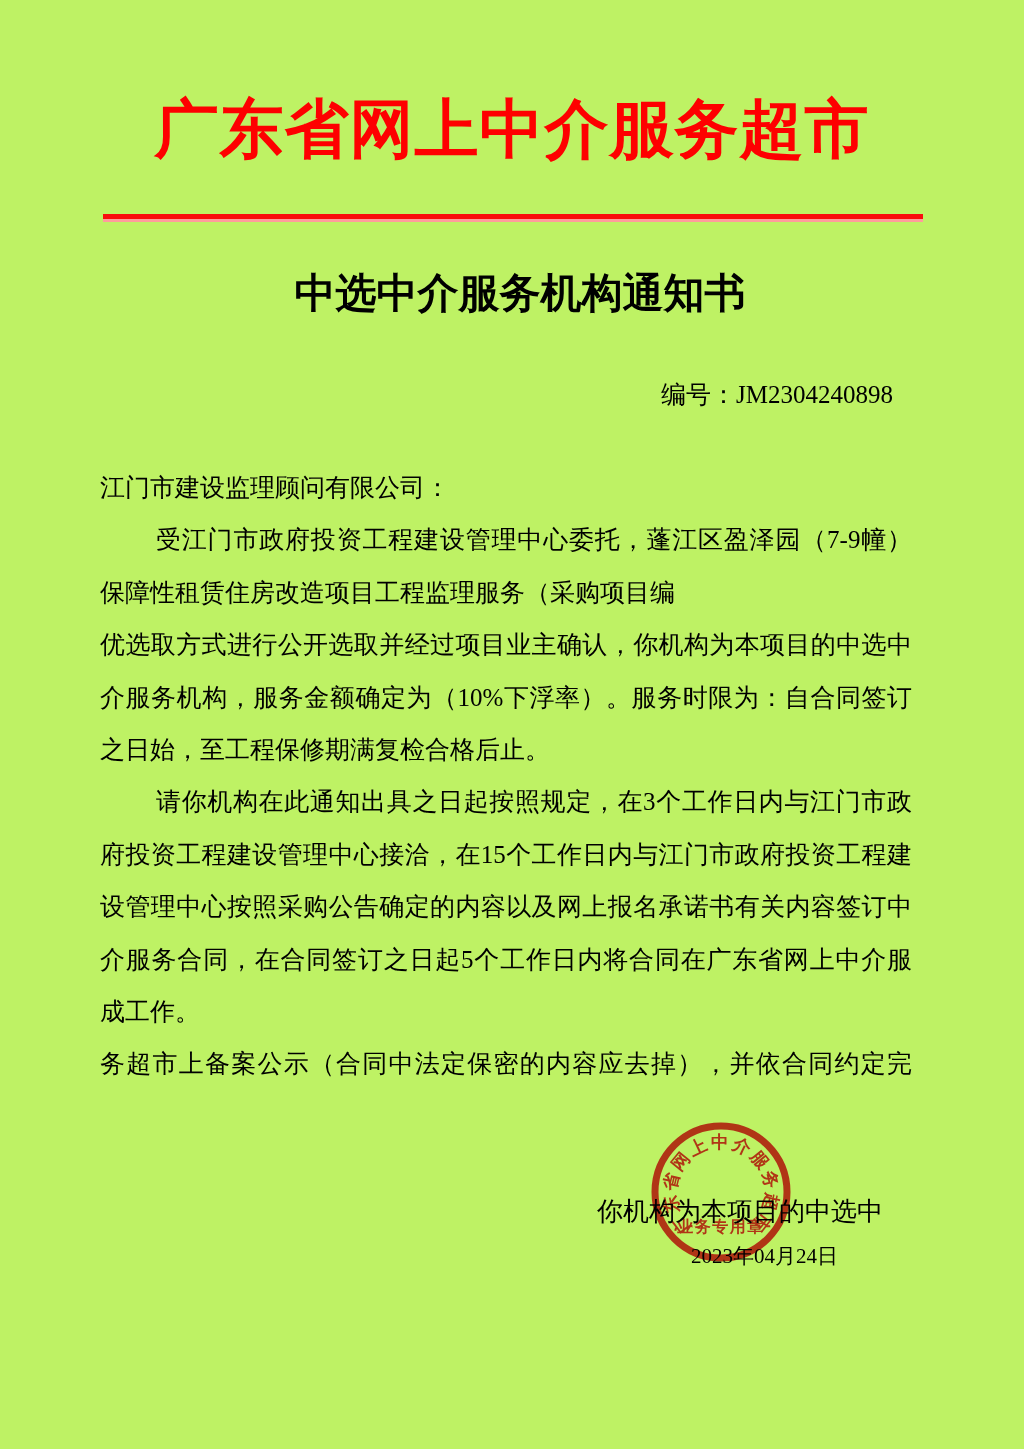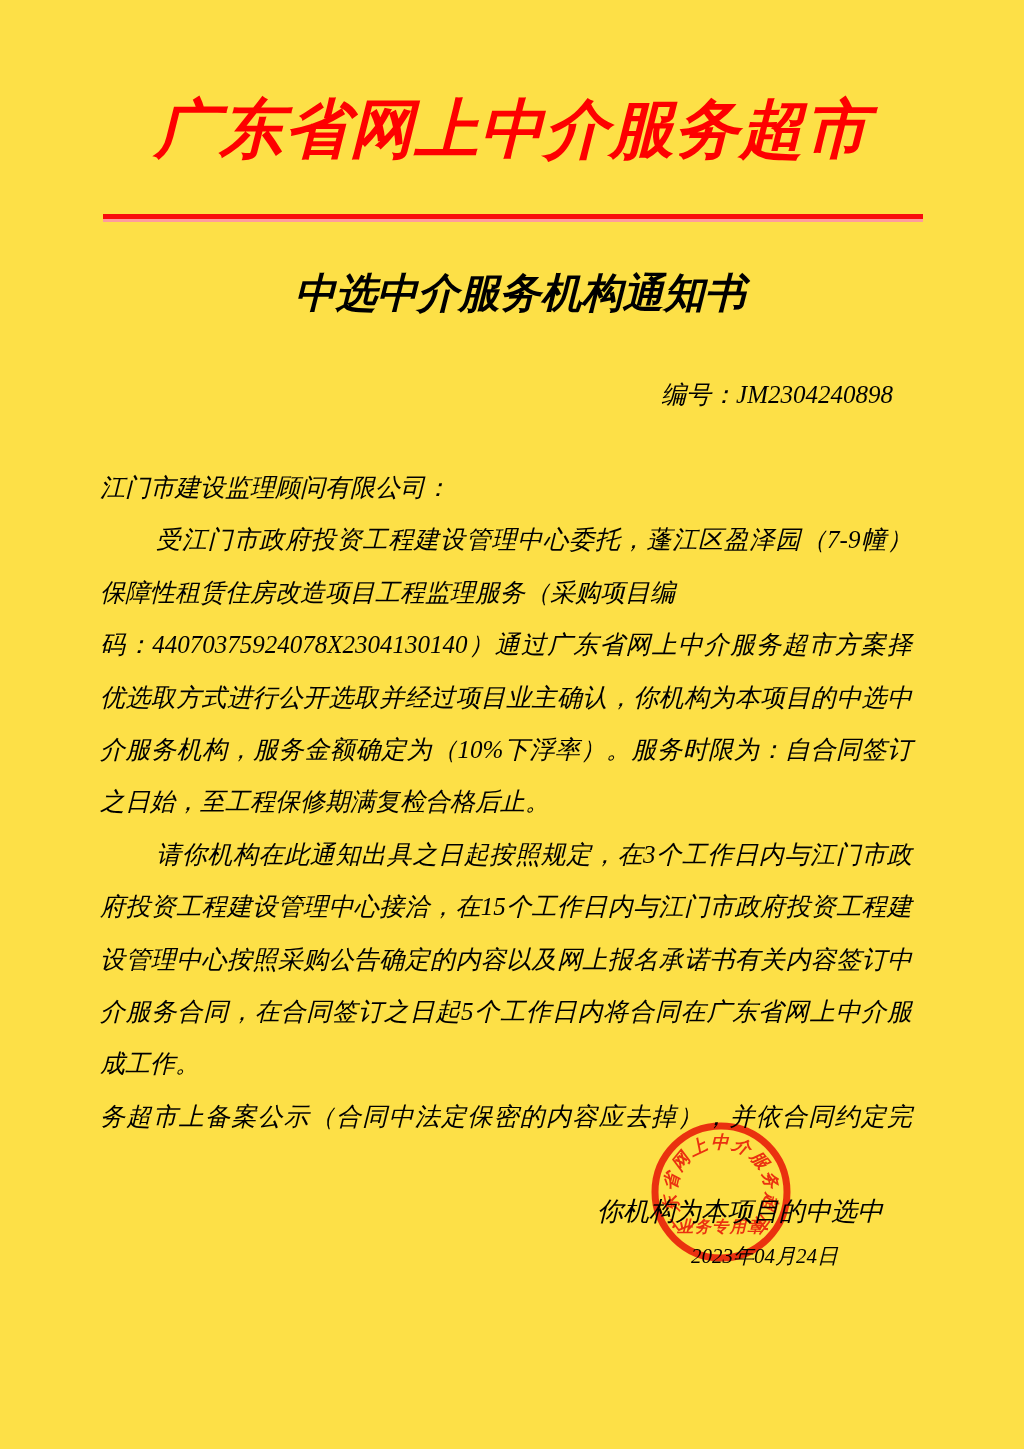--- a/index.html
+++ b/index.html
@@ -1,25 +1,24 @@
 <!DOCTYPE html>
 <html><head>
 <meta charset="utf-8">
 <style>
   * { margin: 0; padding: 0; box-sizing: border-box; }
   html, body { background: #ffffff; }
   .page {
     position: relative;
     width: 1024px;
     height: 1449px;
-    background: #fde047;
+    background: #bef264;
     overflow: hidden;
     font-family: "Liberation Serif", "DejaVu Serif", serif;
     color: #000000;
-    font-style: italic;
   }
   .header-title {
     position: absolute;
     top: 86px; left: 0; width: 100%;
     text-align: center;
     font-size: 64px;
     font-weight: bold;
     color: #fe0000;
     letter-spacing: 1px;
     white-space: nowrap;
@@ -104,21 +103,20 @@
   <div class="doc-title">中选中介服务机构通知书</div>
 
   <div class="doc-number">
     <span>编号：</span><span>JM2304240898</span>
   </div>
 
   <div class="body-text">
     <div class="bl">江门市建设监理顾问有限公司：</div>
     <div class="bl j ind">受江门市政府投资工程建设管理中心委托，蓬江区盈泽园（7-9幢）</div>
     <div class="bl">保障性租赁住房改造项目工程监理服务（采购项目编</div>
-    <div class="bl j">码：44070375924078X2304130140）通过广东省网上中介服务超市方案择</div>
     <div class="bl j">优选取方式进行公开选取并经过项目业主确认，你机构为本项目的中选中</div>
     <div class="bl j">介服务机构，服务金额确定为（10%下浮率）。服务时限为：自合同签订</div>
     <div class="bl">之日始，至工程保修期满复检合格后止。</div>
     <div class="bl j ind">请你机构在此通知出具之日起按照规定，在3个工作日内与江门市政</div>
     <div class="bl j">府投资工程建设管理中心接洽，在15个工作日内与江门市政府投资工程建</div>
     <div class="bl j">设管理中心按照采购公告确定的内容以及网上报名承诺书有关内容签订中</div>
     <div class="bl j">介服务合同，在合同签订之日起5个工作日内将合同在广东省网上中介服</div>
     <div class="bl">成工作。</div>
     <div class="bl j">务超市上备案公示（合同中法定保密的内容应去掉），并依合同约定完</div>
   </div>

